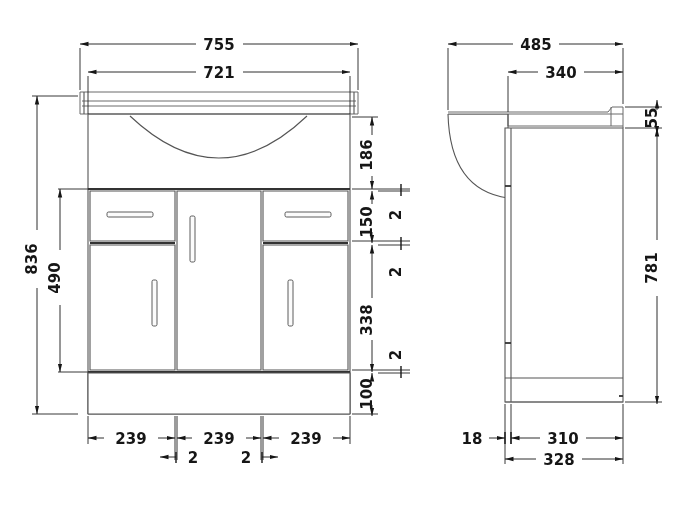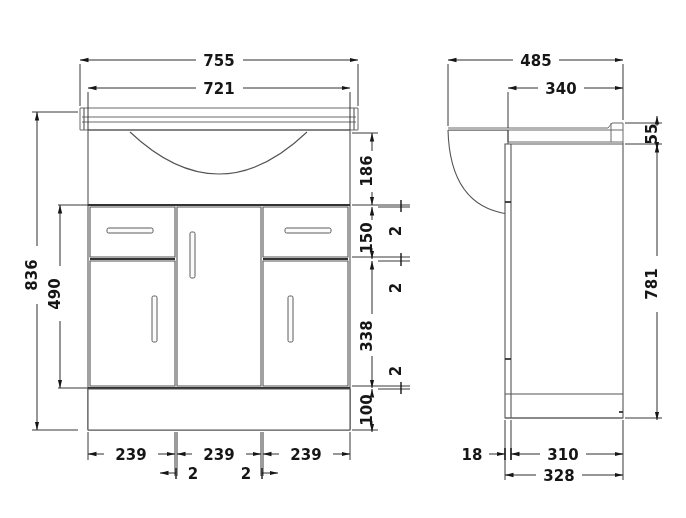--- a/index.html
+++ b/index.html
@@ -10,21 +10,21 @@
   body {
     width: 686px;
     height: 518px;
     font-family: "DejaVu Sans", sans-serif;
     overflow: hidden;
     position: relative;
   }
   #drawing-root {
     position: absolute;
     left: 0;
-    top: 16px;
+    top: 0;
     width: 686px;
     height: 377px;
   }
   svg#cad {
     display: block;
     width: 686px;
     height: 518px;
     background: #ffffff;
   }
   .dim-text {

